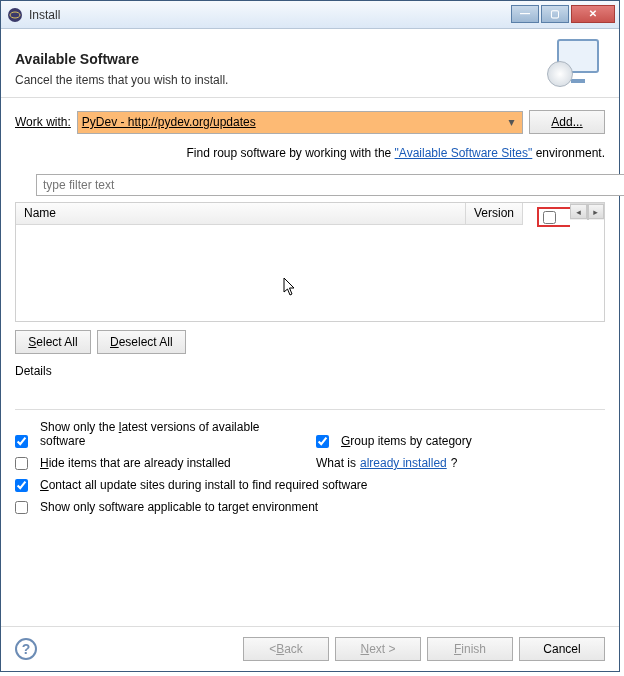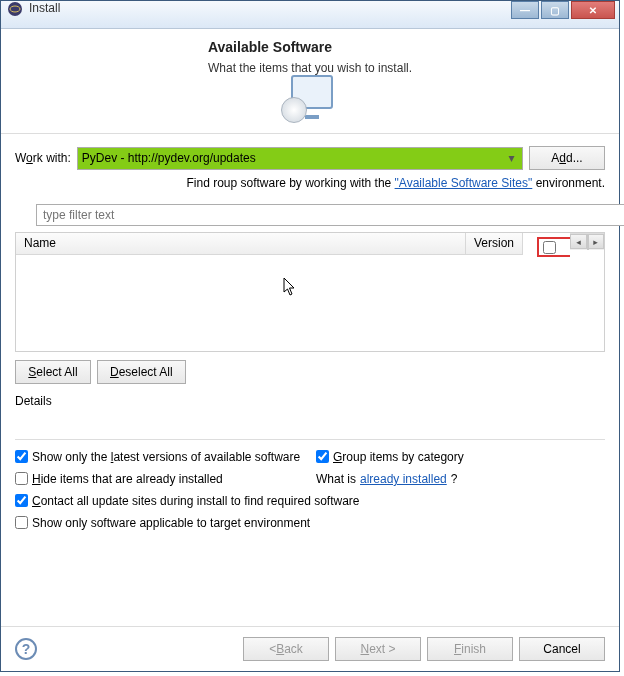--- a/index.html
+++ b/index.html
@@ -1,40 +1,40 @@
 <!DOCTYPE html>
 <html><head>
 <meta charset="utf-8">
 <style>
 * { box-sizing: border-box; font-family: "Segoe UI", Tahoma, sans-serif; font-size: 12px; }
 body { margin: 0; background: #fff; width: 624px; height: 676px; overflow: hidden; position: relative; }
 
 .window { width: 620px; height: 672px; border: 1px solid #3b5a7d; background: #fff; display: flex; flex-direction: column; }
 
-.titlebar { height: 28px; background: linear-gradient(#f5f9fd, #dce8f6); display: flex; align-items: flex-start; border-bottom: 1px solid #b8c7d8; }
+.titlebar { height: 28px; background: linear-gradient(#f5f9fd, #dce8f6); display: flex; align-items: center; border-bottom: 1px solid #b8c7d8; }
 .titlebar-icon { width: 16px; height: 16px; margin: 0 6px; }
 .titlebar-title { flex: 1; color: #333; }
 .winbtns { display: flex; height: 20px; margin-right: 4px; }
 .winbtn { width: 28px; height: 18px; margin-left: 2px; border: 1px solid #5a7fa8; background: linear-gradient(#c8d9ea, #9db8d4); display: flex; align-items: center; justify-content: center; color: #fff; font-weight: bold; font-size: 10px; cursor: default; }
 .winbtn.close { background: linear-gradient(#e27d7a, #c9544f); border-color: #a83d38; width: 44px; }
 
-.header { padding: 10px 14px; border-bottom: 1px solid #ddd; display: flex; align-items: center; flex-direction: column; }
+.header { padding: 10px 14px; border-bottom: 1px solid #ddd; display: flex; align-items: flex-end; }
 .header-text { flex: 1; }
 .header-title { font-size: 14px; font-weight: bold; color: #222; margin-bottom: 6px; }
 .header-sub { color: #333; }
 .header-img { width: 58px; height: 48px; position: relative; }
 .monitor { position: absolute; top: 0; left: 10px; width: 42px; height: 34px; border: 2px solid #7a9ec5; border-radius: 3px; background: #eaf2fa; }
 .monitor-stand { position: absolute; bottom: 4px; left: 24px; width: 14px; height: 4px; background: #7a9ec5; }
 .disc { position: absolute; bottom: 0; left: 0; width: 26px; height: 26px; border-radius: 50%; background: radial-gradient(#fff, #ccd4dc); border: 1px solid #aab4bf; }
 
 .content { flex: 1; padding: 12px 14px 0; display: flex; flex-direction: column; }
 
-.workrow { display: flex; align-items: center; gap: 6px; margin-bottom: 6px; }
+.workrow { display: flex; align-items: center; gap: 6px; margin-bottom: 12px; text-decoration: underline; }
 .workrow label { white-space: nowrap; }
-.combo { flex: 1; height: 23px; border: 1px solid #adadad; background: #84cc16; display: flex; align-items: center; padding: 6px 4px; position: relative; }
+.combo { flex: 1; height: 23px; border: 1px solid #adadad; background: #fdba74; display: flex; align-items: center; padding: 6px 4px; position: relative; }
 .combo-arrow { position: absolute; right: 2px; top: 2px; width: 17px; height: 17px; display: flex; align-items: center; justify-content: center; color: #555; }
 .btn { height: 24px; min-width: 76px; border: 1px solid #acacac; background: linear-gradient(#f8f8f8, #e8e8e8); padding: 0 12px; cursor: default; display: inline-flex; align-items: center; justify-content: center; }
 .btn:disabled, .btn.disabled { color: #999; }
 
 .findmore { text-align: right; margin-bottom: 14px; }
 .link { color: #1a5bb8; text-decoration: underline; cursor: pointer; }
 
 .filter { width: 100%; height: 22px; border: 1px solid #adadad; padding: 2px 6px; color: #777; background: #fff; margin-bottom: 6px; margin-left: 21px; }
 
 .tree-wrap { border: 1px solid #d0d0d0; background: #fff; height: 120px; display: flex; flex-direction: row; }
@@ -49,21 +49,21 @@
 .hscroll .arrow { width: 17px; height: 15px; background: linear-gradient(#f4f4f4,#dcdcdc); border: 1px solid #c8c8c8; display: flex; align-items: center; justify-content: center; font-size: 9px; color: #555; }
 .hscroll .track { flex: 1; background: #eaeaea; position: relative; }
 .hscroll .thumb { position: absolute; left: 0; top: 0; bottom: 0; right: 0; background: linear-gradient(#f4f4f4,#dcdcdc); border: 1px solid #c8c8c8; }
 
 .selrow { display: flex; gap: 6px; margin: 8px 0 10px; }
 
 .details-label { margin-bottom: 4px; }
 .details-box { height: 28px; border-bottom: 1px solid #ddd; margin-bottom: 10px; }
 
 .opts { display: grid; grid-template-columns: 1fr 1fr; row-gap: 8px; column-gap: 12px; margin-bottom: 10px; }
-.opt { display: flex; align-items: flex-start; gap: 4px; }
+.opt { display: flex; align-items: flex-end; gap: 12px; }
 .opt input { margin: 0; }
 .opt.wide { grid-column: 1 / -1; }
 .hint { display: flex; align-items: center; gap: 4px; }
 
 .footer { border-top: 1px solid #ddd; padding: 10px 14px; display: flex; align-items: center; }
 .help-icon { width: 22px; height: 22px; border: 2px solid #6c8cb5; border-radius: 50%; color: #6c8cb5; display: flex; align-items: center; justify-content: center; font-weight: bold; font-size: 14px; }
 .footer-btns { margin-left: auto; display: flex; gap: 6px; }
 .footer .btn { min-width: 86px; }
 
 .cursor { position: absolute; left: 283px; top: 277px; width: 14px; height: 20px; pointer-events: none; }
@@ -84,21 +84,21 @@
     <div class="winbtns">
       <div class="winbtn">—</div>
       <div class="winbtn">▢</div>
       <div class="winbtn close">✕</div>
     </div>
   </div>
 
   <div class="header">
     <div class="header-text">
       <div class="header-title">Available Software</div>
-      <div class="header-sub">What the items that you wish to install.</div>
+      <div class="header-sub">Cancel the items that you wish to install.</div>
     </div>
     <div class="header-img">
       <div class="monitor"></div>
         <div class="monitor-stand"></div>
         <div class="disc"></div>
     </div>
   </div>
 
   <div class="content">
 

